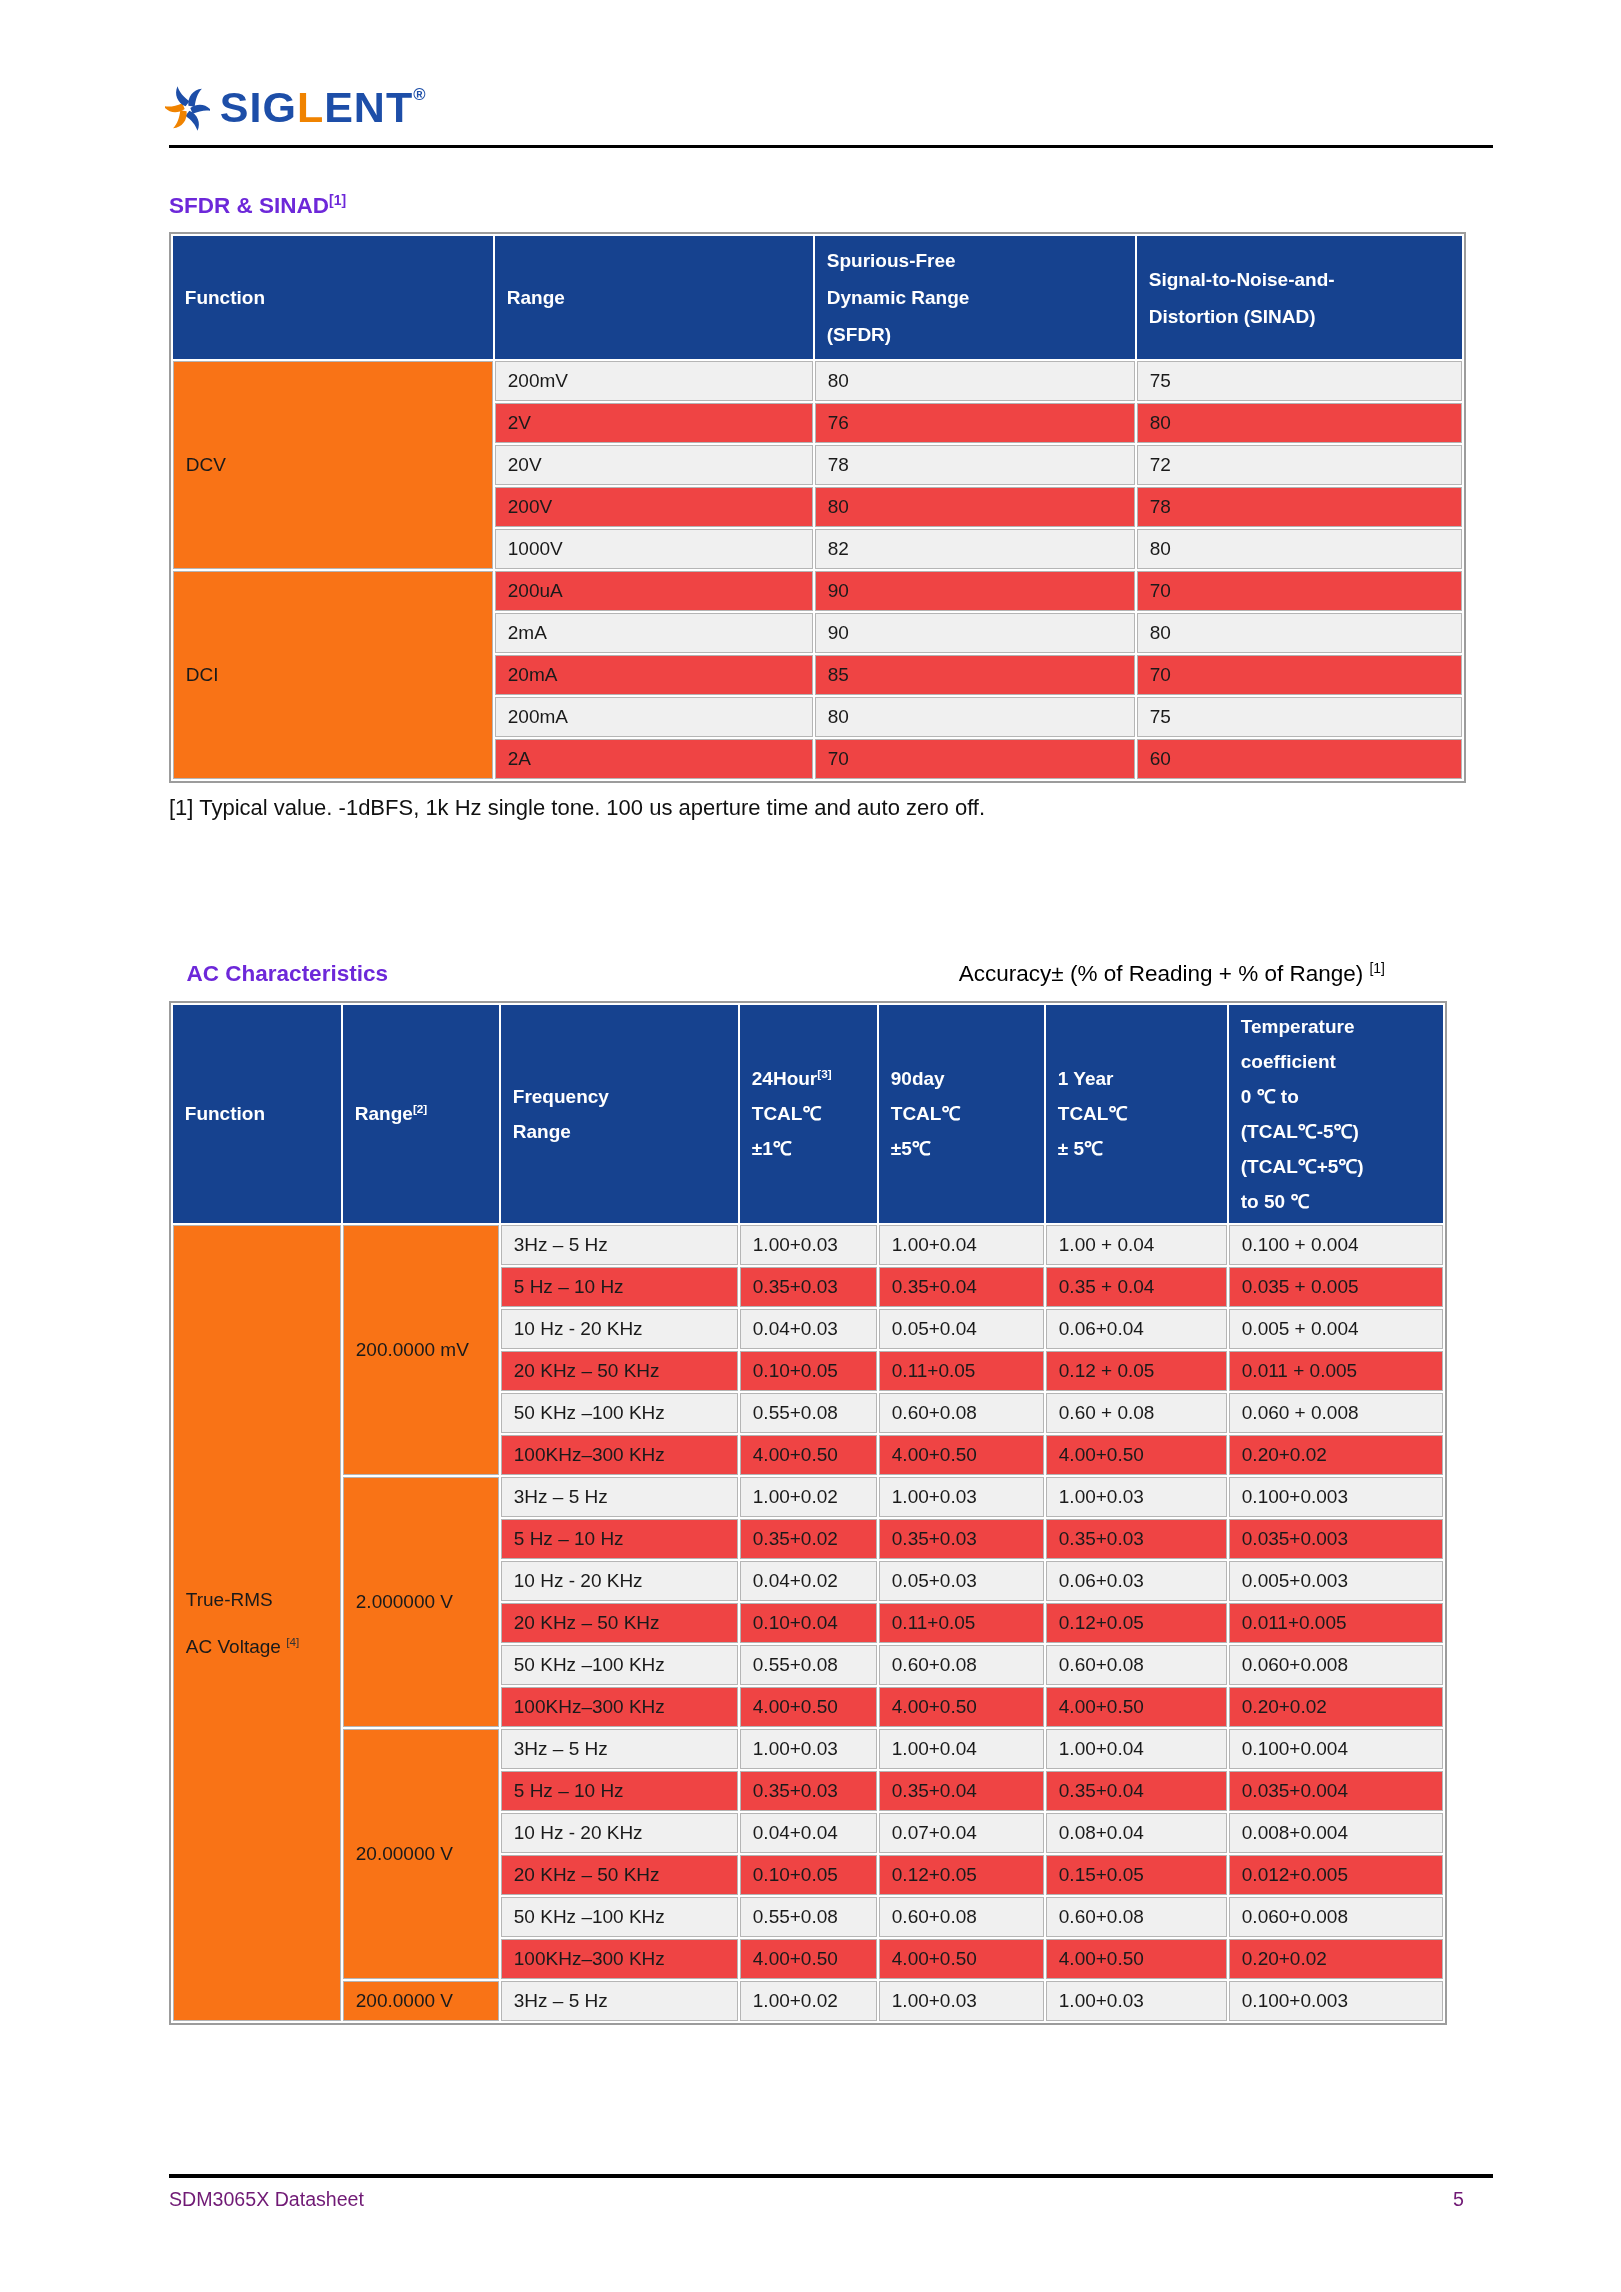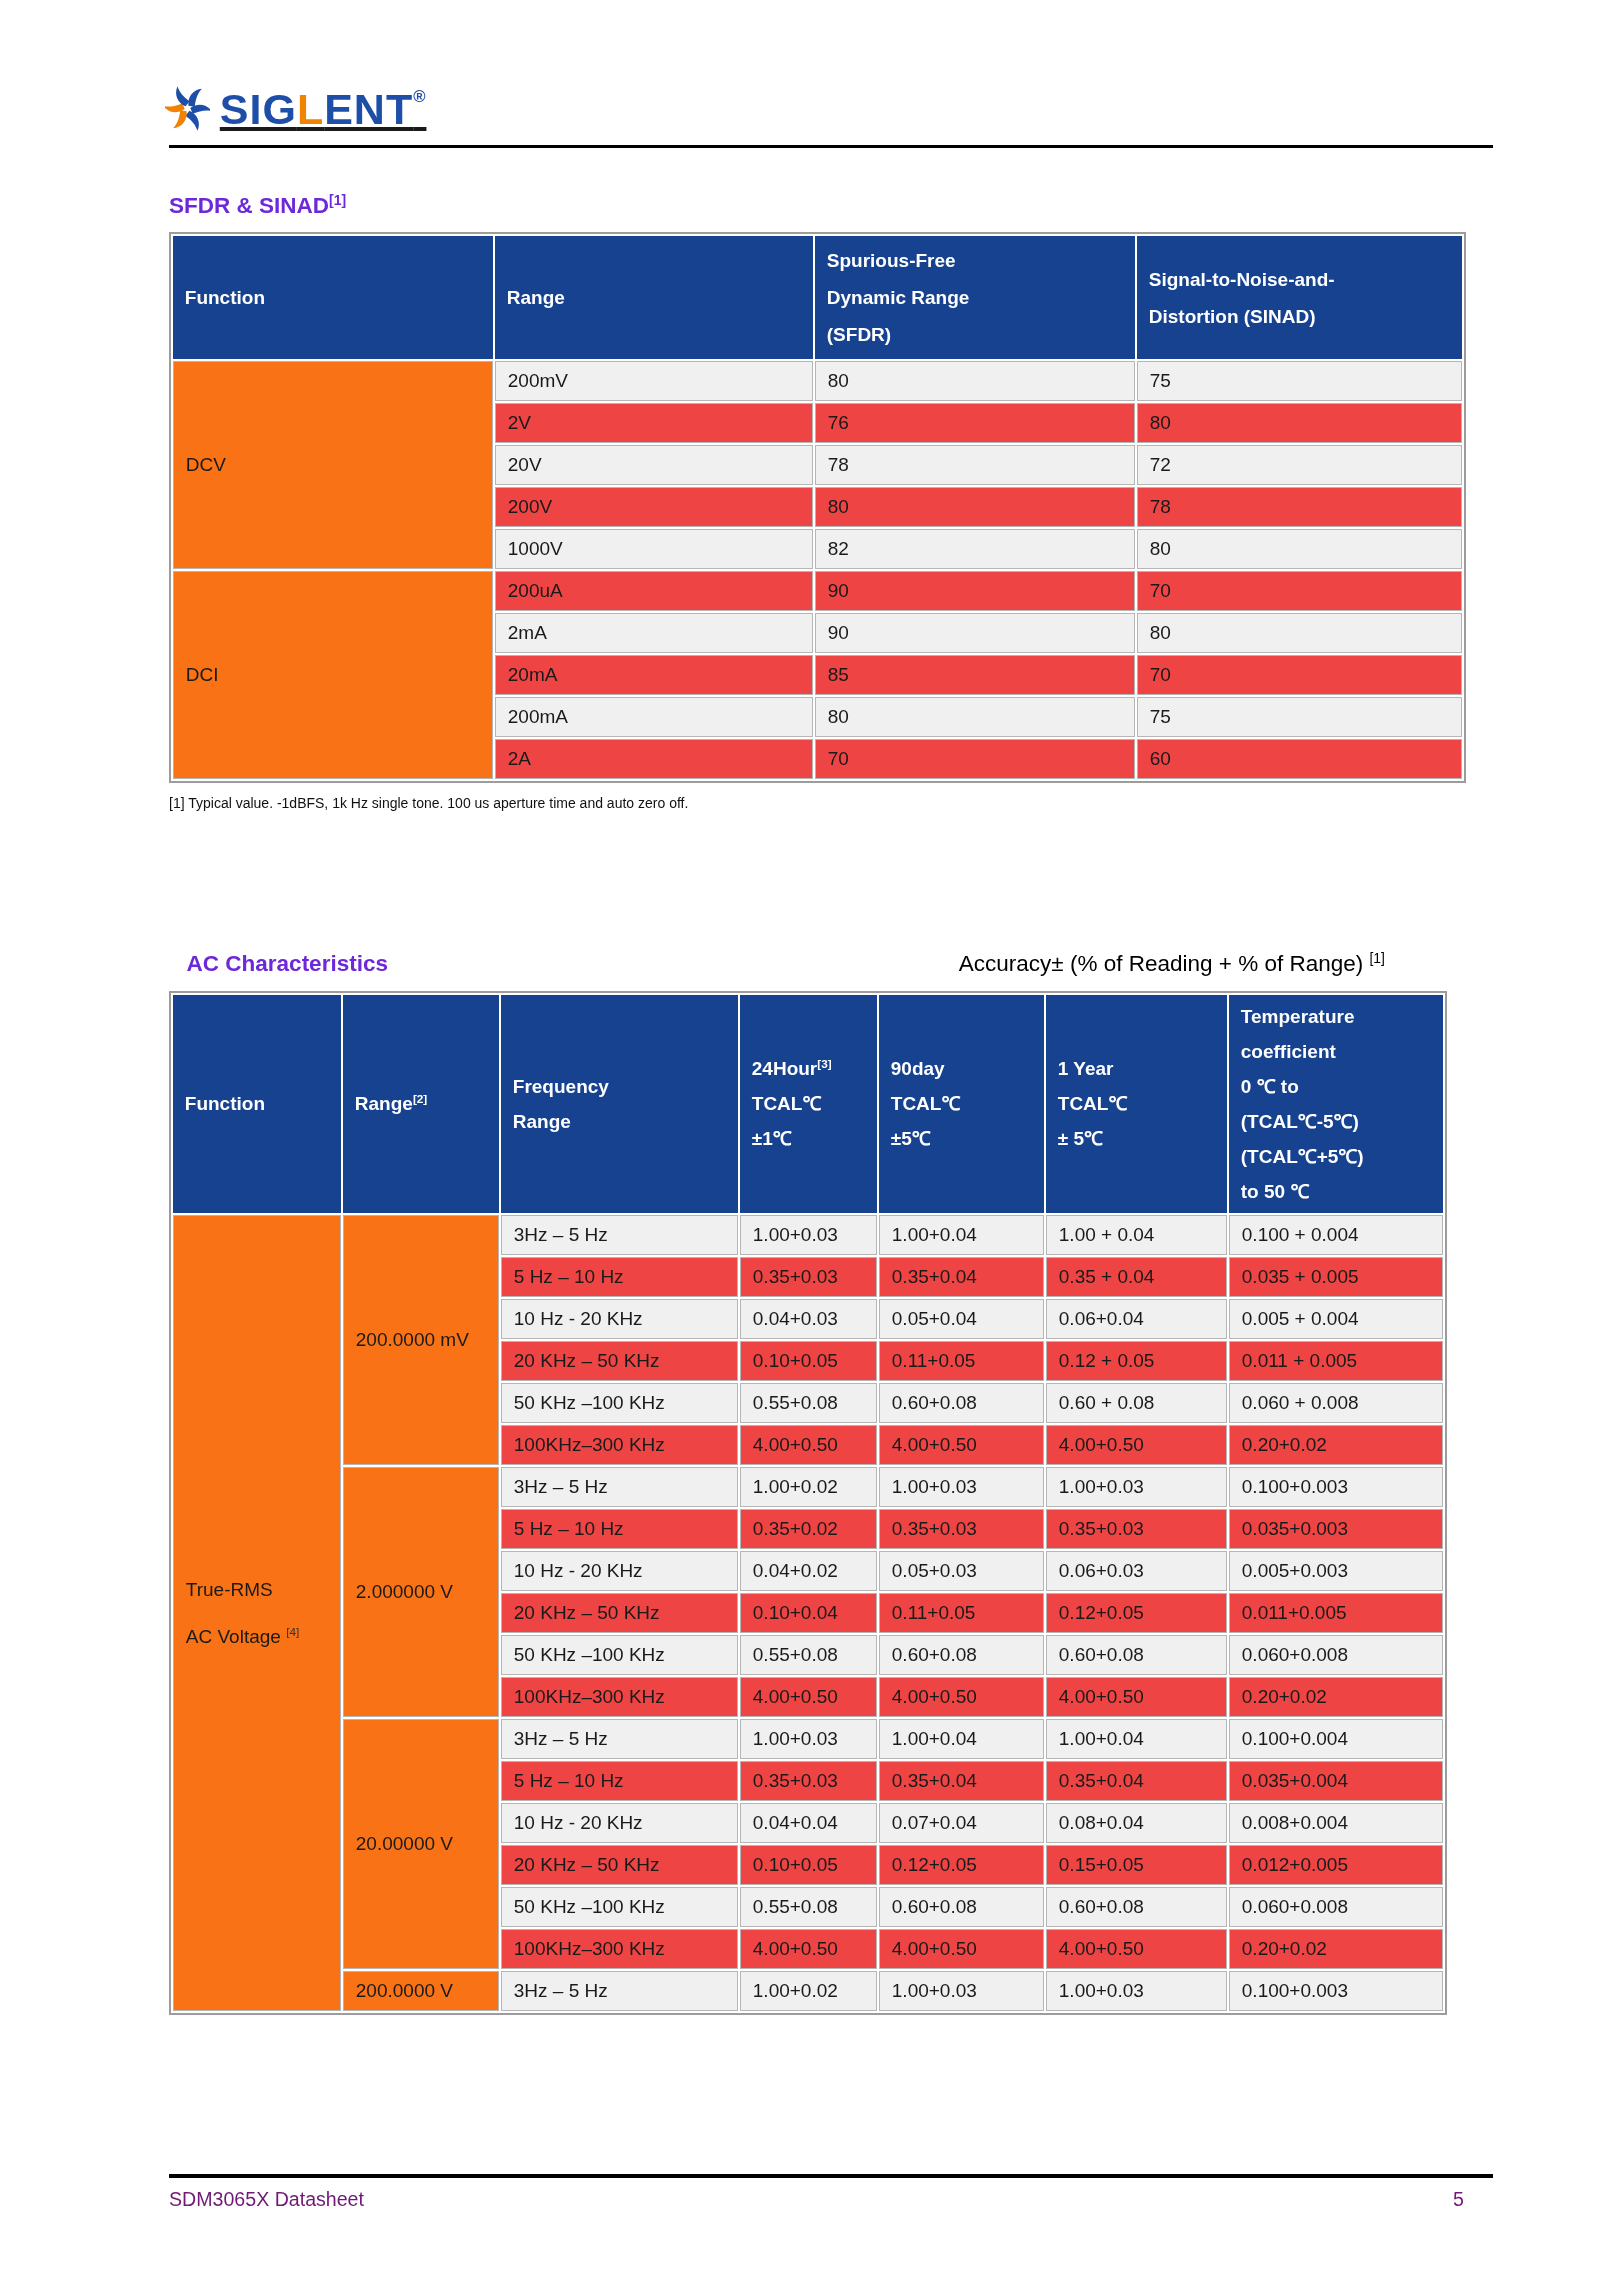--- a/index.html
+++ b/index.html
@@ -1,20 +1,20 @@
 <!DOCTYPE html>
 <html><head>
 <meta charset="utf-8">
 <style>
   * { margin: 0; padding: 0; box-sizing: border-box; }
   body { background: #ffffff; font-family: "Liberation Sans", sans-serif; color: #1a1a1a; }
   .page { position: relative; width: 1621px; height: 2293px; background: #fff; overflow: hidden; }
 
   
-  .logo-row { display: flex; align-items: flex-end; gap: 9.8px; margin: 86px 128px 0 165px; text-decoration: underline; }
+  .logo-row { display: flex; align-items: flex-start; gap: 9.8px; margin: 86px 128px 0 165px; }
   .logo-word { font-size: 43px; font-weight: 700; color: #1d4ea8; letter-spacing: 1px; line-height: 1; }
   .logo-word .accent { color: #f08300; }
   .logo-word .reg { font-size: 16.7px; vertical-align: 21.6px; font-weight: 700; }
   .top-rule { height: 2.9px; background: #000; margin: 13.7px 128px 0 169px; }
 
   
   .sec-title { font-size: 22.5px; font-weight: 700; color: #6d28d9; }
   .title1 { margin: 45px 0 0 169px; }
   sup { font-size: 0.62em; vertical-align: super; line-height: 0; }
 
@@ -23,21 +23,21 @@
   th { background: #16428f; color: #fff; font-weight: 700; text-align: left; vertical-align: middle; padding: 3.9px 9.8px 3.9px 11.8px; font-size: 19px; }
   td { border: 1px solid #b5b5b5; padding: 0 9.8px 0 11.8px; font-size: 19px; height: 40px; vertical-align: middle; }
   td.g { background: #f0f0f0; }
   td.w { background: #ef4444; }
   td.fn-cell, td.range-cell { background: #f97316; }
   .thline { line-height: 37px; white-space: nowrap; }
 
   .t1 { width: 1292px; margin: 13.7px 0 0 169px; }
   .t1 th { height: 123px; }
 
-  .footnote { margin: 11.8px 0 0 169px; font-size: 14px; color: #111; }
+  .footnote { margin: 11.8px 0 0 169px; font-size: 22px; color: #111; }
 
   .ac-head { display: flex; justify-content: space-between; align-items: baseline; margin: 92px 0 0 169px; width: 1277px; padding: 0 61px 0 17.6px; }
   .accuracy { font-size: 22.5px; color: #000; font-weight: 400; margin-top: 48px; }
 
   .t2 { width: 1277px; margin: 13.7px 0 0 169px; }
   .t2 th { height: 185px; }
   .t2 .thline { line-height: 35px; }
   .t2 .fn-cell { line-height: 47px; }
   .t2 .fn-cell sup { color: #333; }
 

